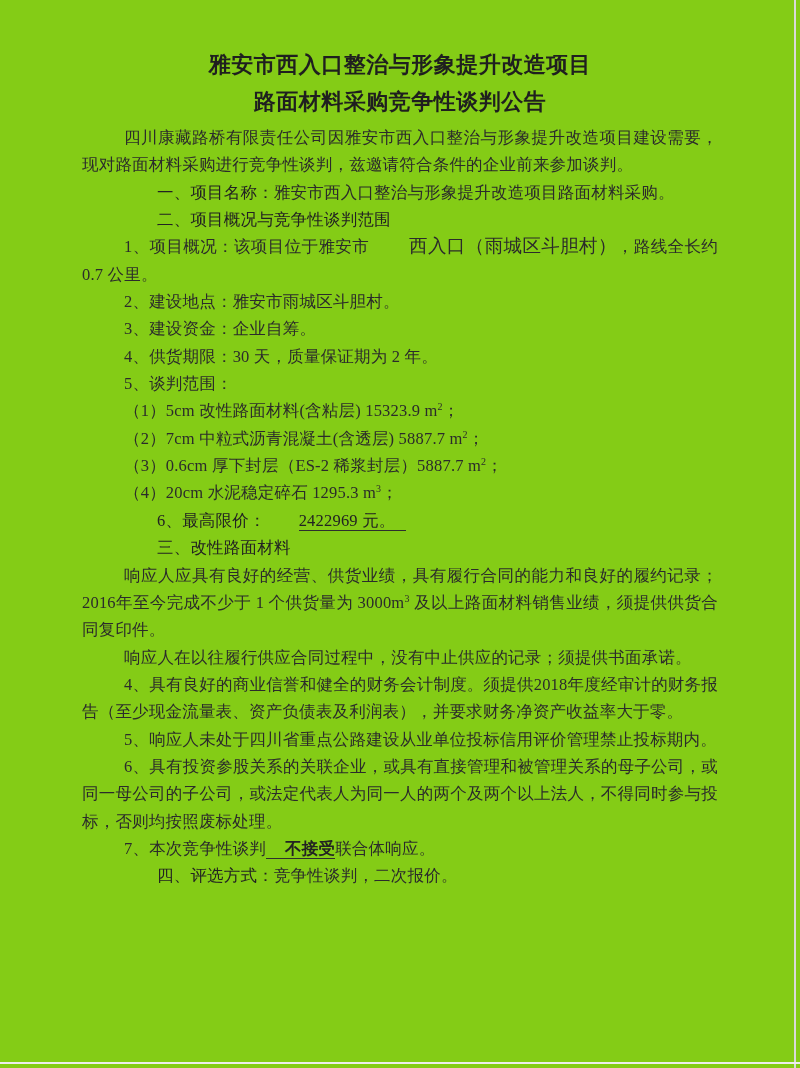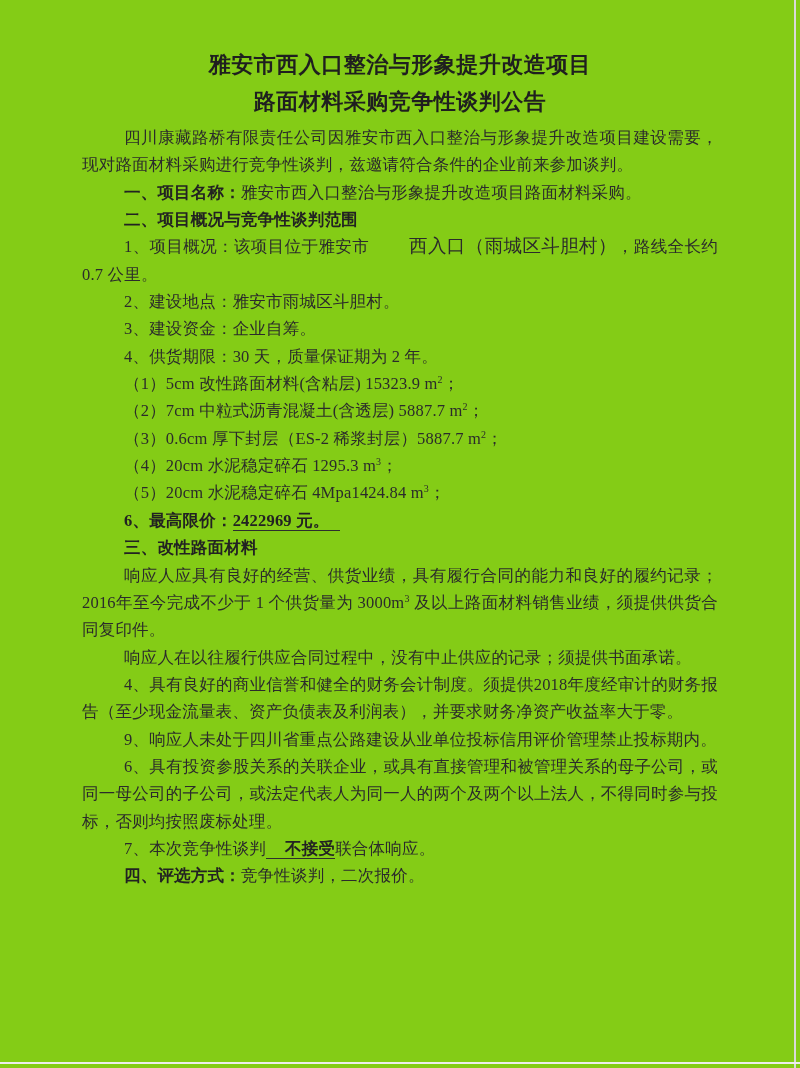--- a/index.html
+++ b/index.html
@@ -52,22 +52,23 @@
     font-size: 16.5px;
     line-height: 27.35px;
     text-align: justify;
     letter-spacing: 0.2px;
     color: #2b2b2b;
   }
   .indent {
     text-indent: 42px;
   }
   .bold {
-    font-weight: bold;
+    font-weight: normal;
     color: #222222;
+    margin-left: 33px;
   }
   .alt {
     font-size: 18.5px;
     margin-left: 40px;
   }
   .underlined {
     border-bottom: 1.5px solid #2e2e2e;
     padding-right: 10px;
   }
   .emph {
@@ -100,43 +101,43 @@
       <p class="para indent bold">二、项目概况与竞争性谈判范围</p>
 
       <p class="para indent"><span>1、项目概况：</span><span>该项目位于雅安市</span><span class="alt">西入口（雨城区斗胆村）</span><span>，路线全长约 0.7 公里。</span></p>
 
       <p class="para indent">2、建设地点：雅安市雨城区斗胆村。</p>
 
       <p class="para indent">3、建设资金：企业自筹。</p>
 
       <p class="para indent">4、供货期限：30 天，质量保证期为 2 年。</p>
 
+      <p class="para indent">5、谈判范围：</p>
 
       <p class="para indent"><span>（1）5cm 改性路面材料(含粘层) 15323.9 m</span><sup class="unit">2</sup><span>；</span></p>
 
       <p class="para indent"><span>（2）7cm 中粒式沥青混凝土(含透层) 5887.7 m</span><sup class="unit">2</sup><span>；</span></p>
 
       <p class="para indent"><span>（3）0.6cm 厚下封层（ES-2 稀浆封层）5887.7 m</span><sup class="unit">2</sup><span>；</span></p>
 
       <p class="para indent"><span>（4）20cm 水泥稳定碎石 1295.3 m</span><sup class="unit">3</sup><span>；</span></p>
 
-      <p class="para indent"><span>（5）20cm 水泥稳定碎石 4Mpa1424.84 m</span><sup class="unit">3</sup><span>；</span></p>
 
       <p class="para indent"><span class="bold">6、最高限价：</span><span class="bold underlined">2422969 元。</span></p>
 
       <p class="para indent bold">三、改性路面材料</p>
 
 
       <p class="para indent"><span>响应人应具有良好的经营、供货业绩，具有履行合同的能力和良好的履约记录；2016年至今完成不少于 1 个供货量为 3000m</span><sup class="unit">3</sup><span> 及以上路面材料销售业绩，须提供供货合同复印件。</span></p>
 
       <p class="para indent">响应人在以往履行供应合同过程中，没有中止供应的记录；须提供书面承诺。</p>
 
       <p class="para indent">4、具有良好的商业信誉和健全的财务会计制度。须提供2018年度经审计的财务报告（至少现金流量表、资产负债表及利润表），并要求财务净资产收益率大于零。</p>
 
-      <p class="para indent">9、响应人未处于四川省重点公路建设从业单位投标信用评价管理禁止投标期内。</p>
+      <p class="para indent">5、响应人未处于四川省重点公路建设从业单位投标信用评价管理禁止投标期内。</p>
 
       <p class="para indent">6、具有投资参股关系的关联企业，或具有直接管理和被管理关系的母子公司，或同一母公司的子公司，或法定代表人为同一人的两个及两个以上法人，不得同时参与投标，否则均按照废标处理。</p>
 
       <p class="para indent"><span>7、本次竞争性谈判</span><span class="emph">不接受</span><span>联合体响应。</span></p>
 
       <p class="para indent"><span class="bold">四、评选方式：</span><span>竞争性谈判，二次报价。</span></p>
 
     </div>
   </div>
 

